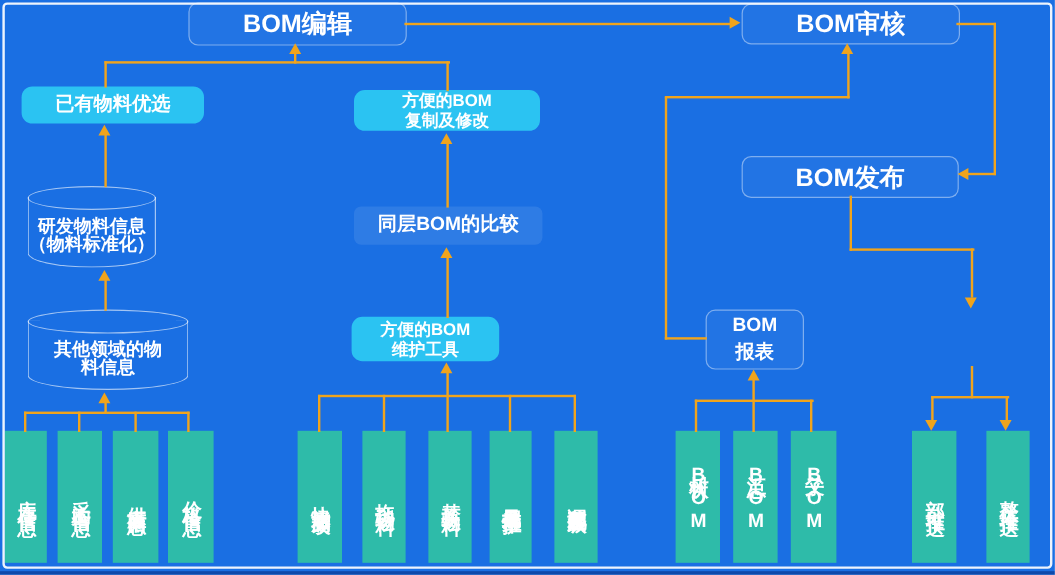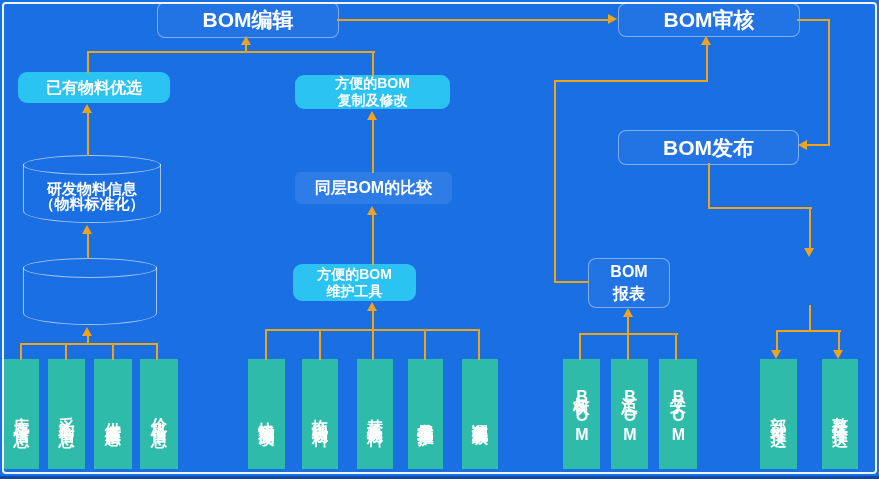--- a/index.html
+++ b/index.html
@@ -96,29 +96,31 @@
 报表</div>
 
   <div class="node cyan-box f16" style="left:18px;top:72px;width:152px;height:31px">已有物料优选</div>
   <div class="node cyan-box f14" style="left:295px;top:75px;width:155px;height:34px">方便的BOM
 复制及修改</div>
   <div class="node faint-box f16" style="left:295px;top:172px;width:157px;height:32px">同层BOM的比较</div>
 
   <div class="node cyan-box f14" style="left:293px;top:264px;width:123px;height:37px">方便的BOM
 维护工具</div>
 
-  <div class="cylinder" style="left:23px;top:155px;width:138px;height:68px">
+  <div class="cylinder" style="left:23px;top:155px;width:107px;height:68px">
     <div class="cyl-top"></div>
     <div class="cyl-body"></div>
     <div class="cyl-label">研发物料信息
 （物料标准化）</div>
   </div>
   <div class="cylinder" style="left:23px;top:258px;width:134px;height:67px">
     <div class="cyl-top"></div>
     <div class="cyl-body"></div>
+    <div class="cyl-label">其他领域的物
+料信息</div>
   </div>
 
   <div class="vbox ls5" style="left:4px;width:35px">库存信息</div>
   <div class="vbox ls5" style="left:48px;width:37px">采购信息</div>
   <div class="vbox ls2" style="left:94px;width:38px">供应商信息</div>
   <div class="vbox ls5" style="left:140px;width:38px">价格信息</div>
 
   <div class="vbox ls2" style="left:248px;width:37px">快速增删改</div>
   <div class="vbox ls4" style="left:302px;width:36px">拖动物料</div>
   <div class="vbox ls4" style="left:357px;width:36px">替换物料</div>

